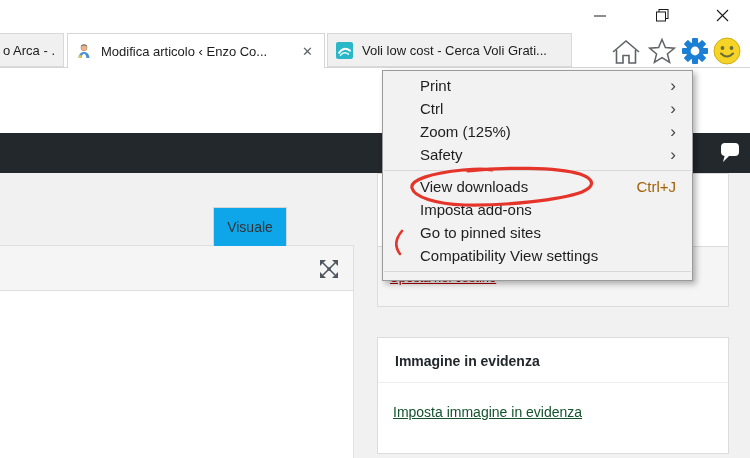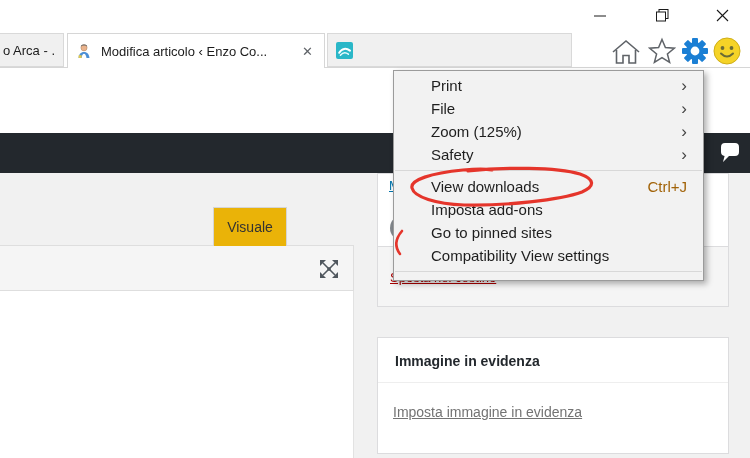--- a/index.html
+++ b/index.html
@@ -27,38 +27,38 @@
   #icon-home { left:610px; } #icon-star { left:646px; } #icon-gear { left:679px; } #icon-smiley { left:711px; }
 
   
   #chromestrip { left:0; top:68px; width:750px; height:65px; background:#fff; }
   #adminbar { left:0; top:133px; width:750px; height:40px; background:#23282d; }
   #adminbar .bubble { position:absolute; left:721px; top:10px; }
   #page { left:0; top:173px; width:750px; height:285px; background:#f1f1f1; }
 
   
   .etab { position:absolute; display:flex; align-items:center; justify-content:center; font-size:14px; }
-  #etab-visuale { left:213px; top:34px; width:74px; height:39px; background:#eab308; border:1px solid #d5d5d5; border-bottom:none; color:#333; z-index:2; }
+  #etab-visuale { left:213px; top:34px; width:74px; height:39px; background:#0ea5e9; border:1px solid #d5d5d5; border-bottom:none; color:#333; z-index:2; }
   #etab-testo { left:291px; top:37px; width:62px; height:36px; background:#e5e5e5; color:#555; }
   #etoolbar { left:0; top:72px; width:354px; height:46px; background:#f5f5f5; border-top:1px solid #dedede; border-bottom:1px solid #dedede; border-right:1px solid #dedede; }
   #expand-btn { position:absolute; right:12px; top:11px; width:24px; height:24px; display:flex; align-items:center; justify-content:center; }
   #econtent { left:0; top:118px; width:354px; height:167px; background:#fff; border-right:1px solid #e2e2e2; }
 
   
   #pubbox { left:377px; top:0; width:352px; height:134px; background:#fff; border:1px solid #dcdcde; }
   #pub-edit { position:absolute; left:11px; top:4px; font-size:13px; color:#0073aa; text-decoration:underline; white-space:nowrap; }
   #pub-circle { position:absolute; left:12px; top:41px; width:26px; height:26px; border-radius:50%; background:#82878c; }
   #pubfooter { position:absolute; left:0; bottom:0; width:100%; height:60px; background:#f5f5f5; border-top:1px solid #dcdcde; }
   #pub-trash { position:absolute; left:12px; top:23px; font-size:13px; color:#a00; text-decoration:underline; white-space:nowrap; }
   #featbox { left:377px; top:164px; width:352px; height:117px; background:#fff; border:1px solid #dcdcde; }
   #feathead { height:45px; border-bottom:1px solid #eeeeee; padding:15px 0 0 17px; font-size:14px; font-weight:bold; color:#23282d; white-space:nowrap; overflow:hidden; }
-  #featlink { display:inline-block; margin:21px 0 0 15px; font-size:14px; color:#737373; text-decoration:underline; white-space:nowrap; }
-
-  
-  #menu { left:393px; top:70px; width:311px; background:#f2f2f2; border:1px solid #9b9b9b; box-shadow:3px 3px 6px rgba(0,0,0,.3); z-index:10; padding:3px 0 4px 0; }
+  #featlink { display:inline-block; margin:21px 0 0 15px; font-size:14px; color:#14532d; text-decoration:underline; white-space:nowrap; }
+
+  
+  #menu { left:382px; top:70px; width:311px; background:#f2f2f2; border:1px solid #9b9b9b; box-shadow:3px 3px 6px rgba(0,0,0,.3); z-index:10; padding:3px 0 4px 0; }
   .mi { height:23px; display:flex; align-items:center; padding:0 16px 0 37px; font-size:15px; color:#1e1e1e; white-space:nowrap; }
   .mi.hl { background:#8ecaf4; }
   .mi .arrow { margin-left:auto; color:#444; font-size:17px; line-height:1; }
   .mi .shortcut { margin-left:auto; font-size:15px; color:#a16207; }
   .menusep { height:1px; background:#d8d8d8; margin:4px 1px; }
 
   
   #annotation { left:0; top:0; width:750px; height:458px; z-index:20; pointer-events:none; }
 </style>
 </head>
@@ -102,20 +102,21 @@
     <span class="tab-close">✕</span>
   </div>
   <div id="tab-3" class="tab inactive">
     <span class="favicon">
       <svg width="17" height="17" viewBox="0 0 17 17">
         <rect x="0" y="0" width="17" height="17" rx="2" fill="#2ab7c8"></rect>
         <path d="M3.2,10.8 C5.8,6.2 10.2,5.8 14,8.6" fill="none" stroke="#fff" stroke-width="2" stroke-linecap="round"></path>
         <path d="M4.4,13.2 C6.8,10.4 9.8,10.2 12.4,12.2" fill="none" stroke="#e8fbfd" stroke-width="1.5" stroke-linecap="round"></path>
       </svg>
     </span>
+    <span class="title">Voli low cost - Cerca Voli Grati...</span>
   </div>
   <div id="newtab-btn">
     <svg width="20" height="22" viewBox="0 0 20 22">
       <rect x="3" y="4" width="12" height="15" fill="#fff" stroke="#8a8a8a" stroke-width="1"></rect>
       <path d="M15.5,0.5 L16.6,3.4 L19.5,4.5 L16.6,5.6 L15.5,8.5 L14.4,5.6 L11.5,4.5 L14.4,3.4 Z" fill="#f0a30a"></path>
     </svg>
   </div>
   <div id="icon-home" class="chromeicon">
     <svg width="30" height="27" viewBox="0 0 30 27">
       <path d="M2,14 L15,3 L28,14" fill="none" stroke="#5f6368" stroke-width="1.6"></path>
@@ -198,21 +199,21 @@
     <a id="featlink">Imposta immagine in evidenza</a>
   </div>
 </div>
 
 <div id="menu" class="abs">
   <div class="mi">
     <span>Print</span>
     <span class="arrow">›</span>
   </div>
   <div class="mi">
-    <span>File</span>
+    <span>Ctrl</span>
     <span class="arrow">›</span>
   </div>
   <div class="mi">
     <span>Zoom (125%)</span>
     <span class="arrow">›</span>
   </div>
   <div class="mi">
     <span>Safety</span>
     <span class="arrow">›</span>
   </div>

